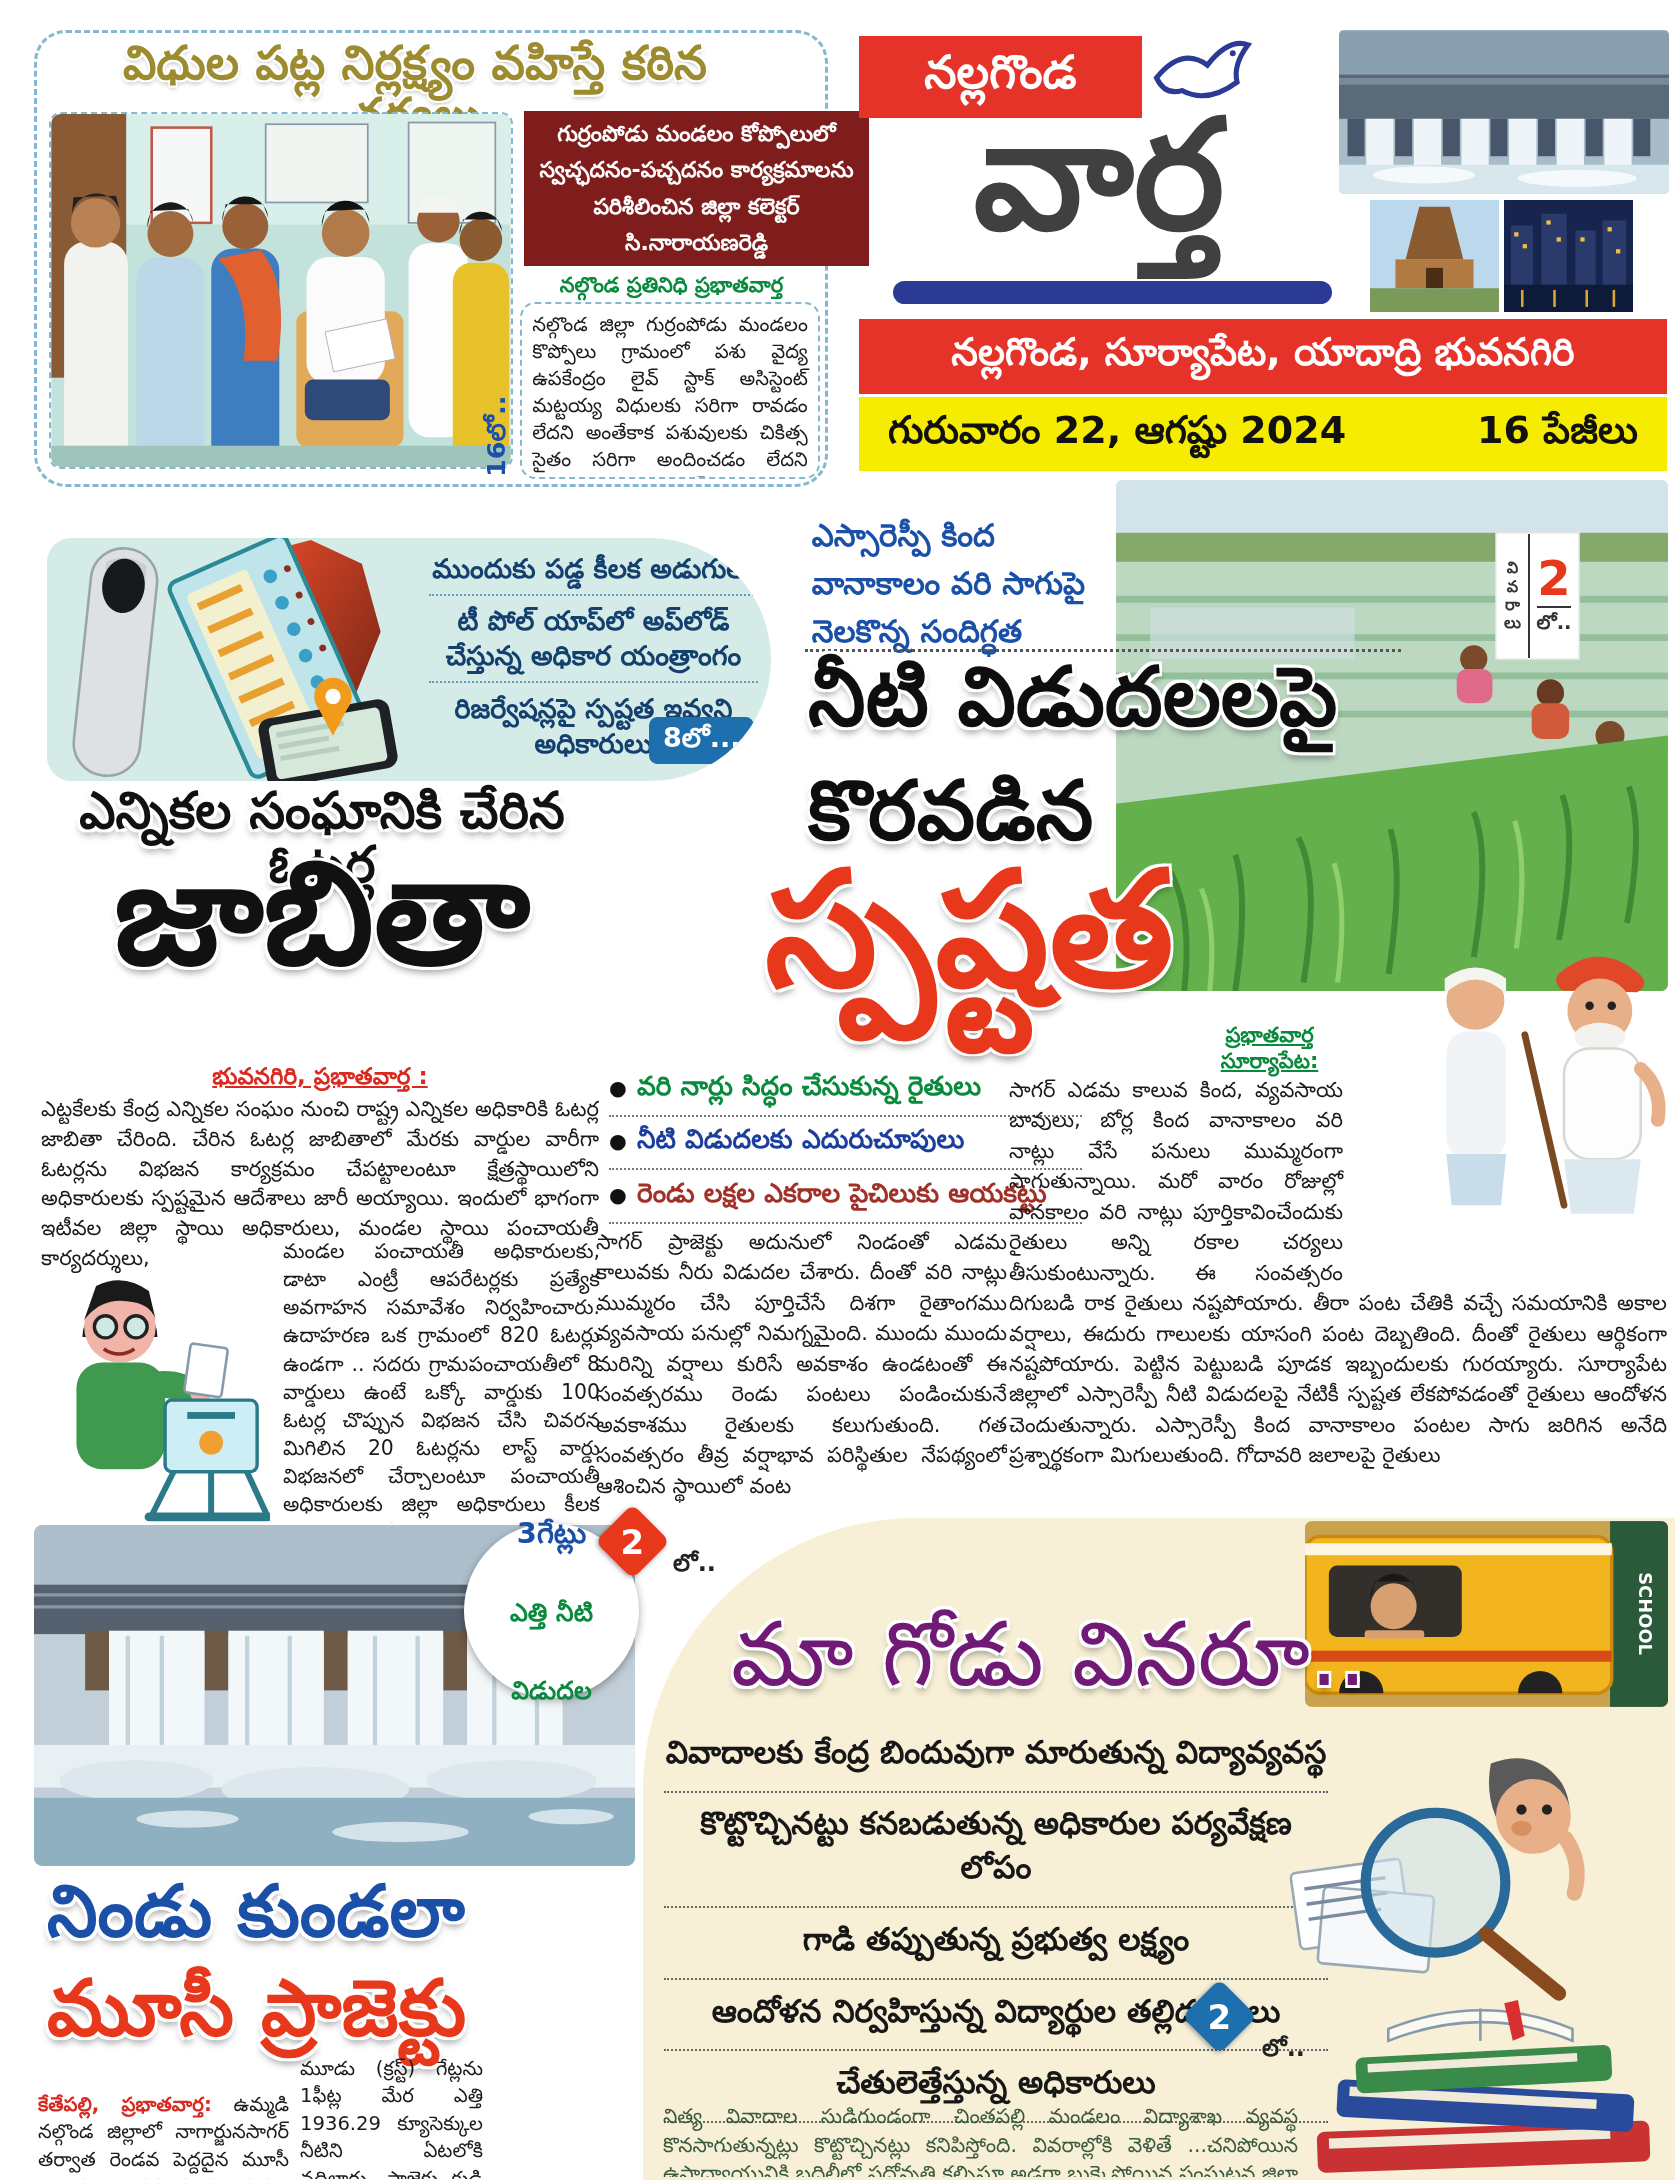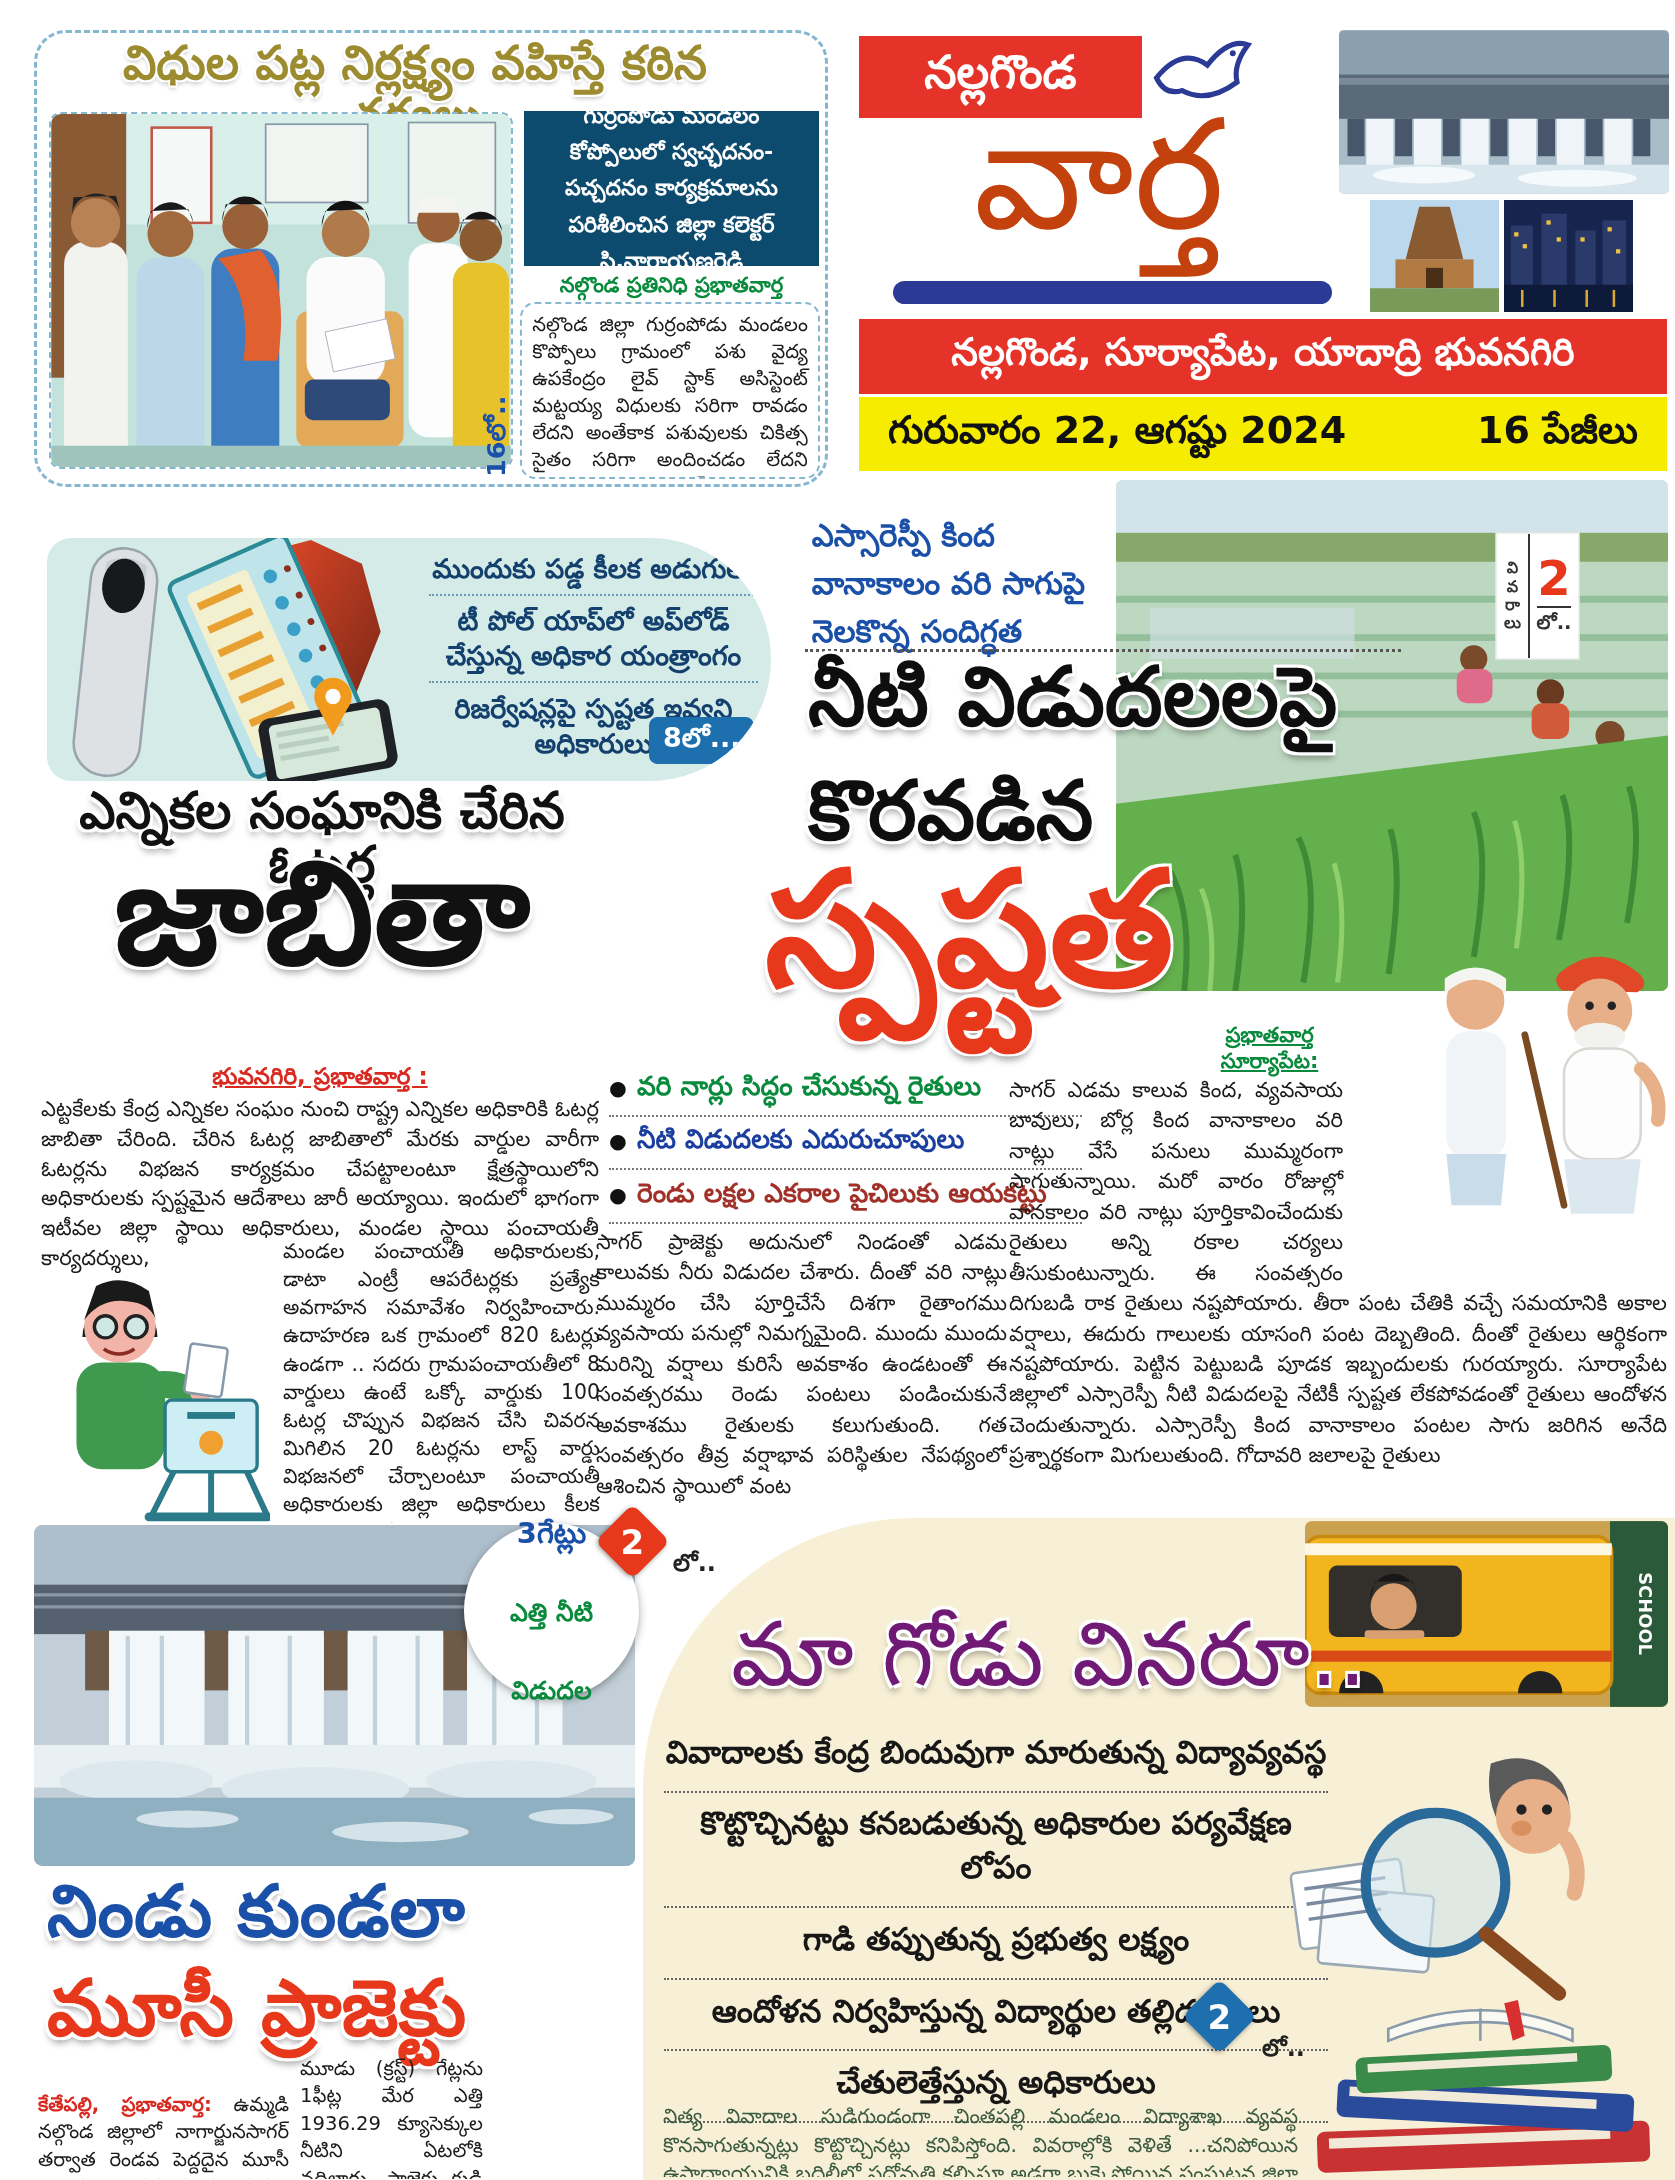--- a/index.html
+++ b/index.html
@@ -8,29 +8,29 @@
   .abs{position:absolute;}
   .ow{text-shadow:-2.6px -2.6px 0 #fff,2.6px -2.6px 0 #fff,-2.6px 2.6px 0 #fff,2.6px 2.6px 0 #fff,0 6px 7.7px rgba(0,0,0,.35);}
   .ows{text-shadow:-1.7px -1.7px 0 #fff,1.7px -1.7px 0 #fff,-1.7px 1.7px 0 #fff,1.7px 1.7px 0 #fff,0 3.4px 5.1px rgba(0,0,0,.3);}
   .just{text-align:justify;}
   
   .tl-box{left:34px;top:30px;width:788px;height:451px;border:3.4px dashed #85b8d0;border-radius:32px;}
   .tl-headline{left:53px;top:37px;width:724px;font-size:47px;font-weight:bold;color:#9d8b2f;text-align:center;line-height:1.1;}
   .tl-photo{left:49px;top:112px;width:460px;height:353px;border:2.6px dashed #85b8d0;border-radius:12px;overflow:hidden;}
   .tl-jump{left:479px;top:358px;width:29px;height:119px;writing-mode:vertical-rl;transform:rotate(180deg);
            color:#1b50a8;font-weight:bold;font-size:25.6px;}
-  .orange-box{left:524px;top:111px;width:295px;height:155px;background:#0c4a6e;color:#fff;font-weight:bold;
+  .orange-box{left:524px;top:111px;width:345px;height:155px;background:#7f1d1d;color:#fff;font-weight:bold;
               font-size:22px;line-height:1.65;text-align:center;display:flex;align-items:center;padding:5.1px 10.2px;box-sizing:border-box;}
   .tl-dateline{left:524px;top:273px;width:295px;color:#0a8a3c;font-weight:bold;font-size:21px;text-align:center;}
   .tl-bodybox{left:520px;top:302px;width:300px;height:177px;border:2.6px dashed #85b8d0;border-radius:15.3px;
               padding:6.8px 10.2px;box-sizing:border-box;font-size:19.6px;line-height:1.38;overflow:hidden;}
   
   .mh-red-box{left:859px;top:36px;width:283px;height:82px;background:#e6332a;color:#fff;font-weight:bold;
               font-size:46px;display:flex;align-items:center;justify-content:center;}
-  .mh-logo{left:852px;top:95px;width:494px;font-size:153px;font-weight:normal;color:#c2410c;line-height:1.05;text-align:center;}
+  .mh-logo{left:852px;top:95px;width:494px;font-size:153px;font-weight:bold;color:#404040;line-height:1.05;text-align:center;}
   .mh-underline{left:893px;top:281px;width:439px;height:23px;background:#2b3a94;border-radius:12px;}
   .mh-red-bar{left:859px;top:319px;width:808px;height:75px;background:#e6332a;color:#fff;font-weight:bold;
               font-size:38px;display:flex;align-items:center;justify-content:center;}
   .mh-yellow-bar{left:859px;top:397px;width:808px;height:74px;background:#f6ec00;color:#111;font-weight:bold;
               font-size:38px;display:flex;align-items:center;justify-content:space-between;padding:0 29px;box-sizing:border-box;}
   
   .el-graphic{left:47px;top:538px;width:724px;height:243px;background:#d5ebe8;border-radius:25.6px 128px 128px 25.6px;overflow:hidden;}
   .el-teasers{position:absolute;left:345px;top:5.1px;width:366px;color:#14406e;font-weight:bold;font-size:27px;text-align:center;line-height:1.3;}
   .el-teaser{padding:7.7px 0;border-bottom:2.6px dotted #6a9ab0;margin-left:37px;}
   .el-teaser:last-child{border-bottom:none;}

